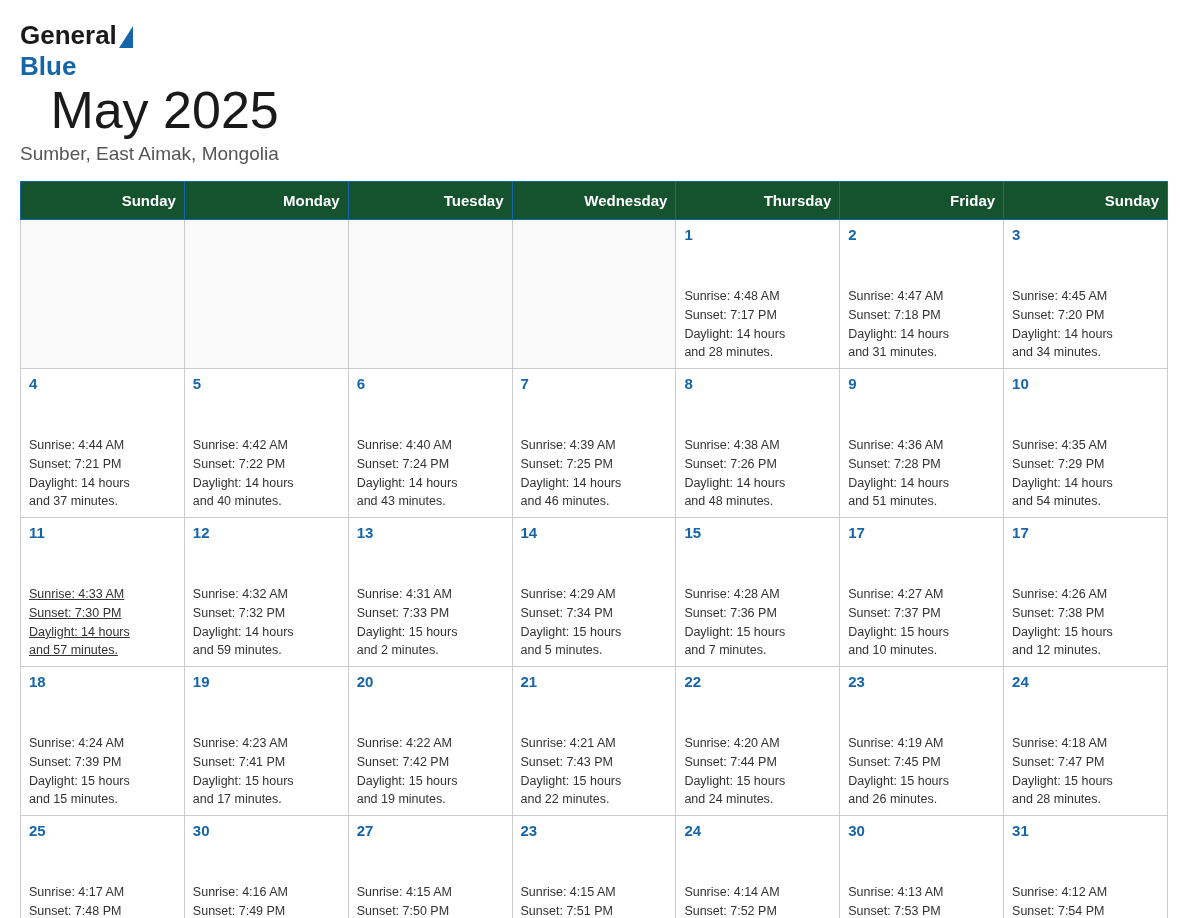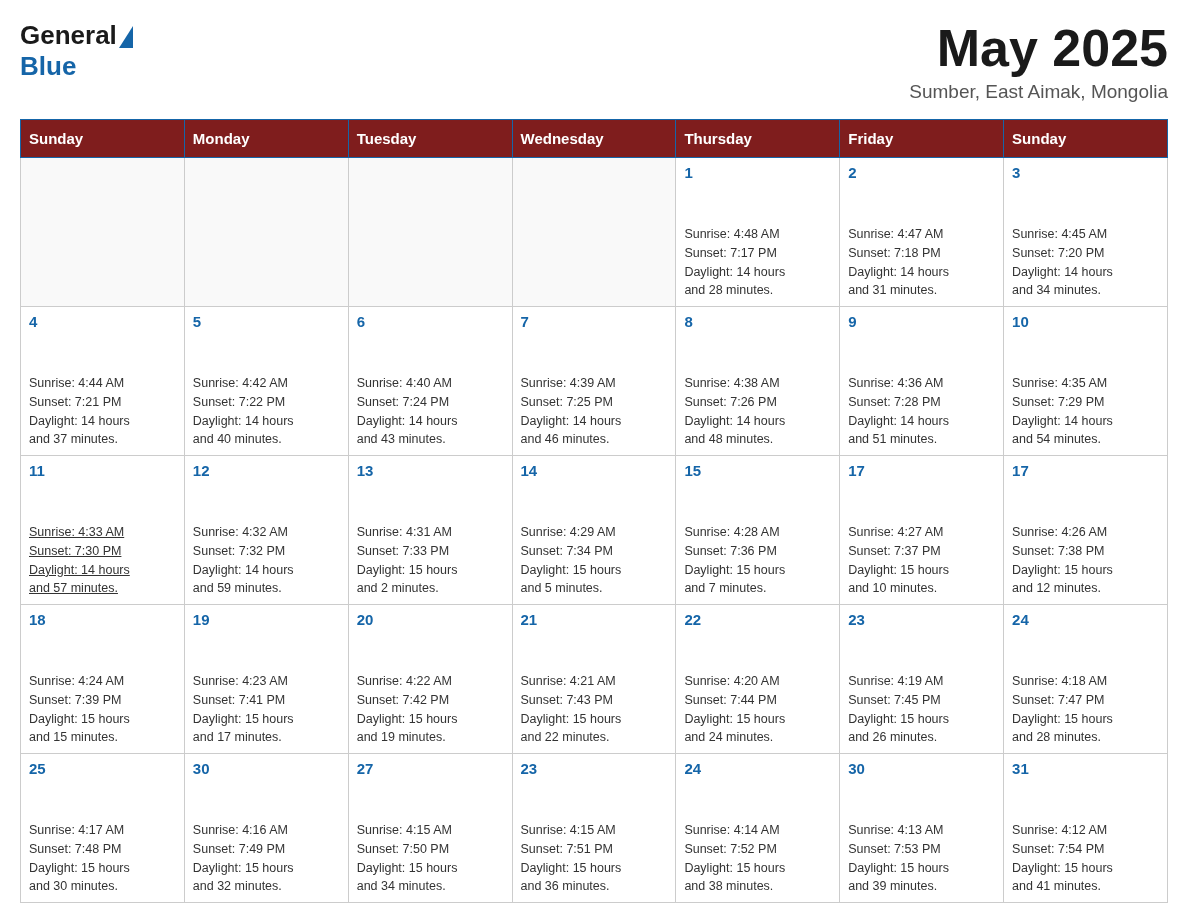--- a/index.html
+++ b/index.html
@@ -8,20 +8,21 @@
       background: #fff;
       padding: 20px;
       width: 1188px;
       min-height: 918px;
     }
     .header {
       display: flex;
       justify-content: space-between;
       align-items: flex-start;
       margin-bottom: 16px;
+      flex-direction: column;
     }
     .logo {
       display: flex;
       flex-direction: column;
       align-items: flex-start;
     }
     .logo-top {
       display: flex;
       align-items: center;
     }
@@ -36,41 +37,41 @@
       border-left: 14px solid transparent;
       border-bottom: 22px solid #1565a8;
       margin-left: 2px;
       margin-top: 2px;
     }
     .title-section {
       text-align: right;
     }
     .month-year {
       font-size: 52px;
-      font-weight: bold;
+      font-weight: normal;
       color: #1a1a1a;
       line-height: 1.1;
     }
     .location {
       font-size: 19px;
       color: #555;
       margin-top: 4px;
     }
     .calendar {
       width: 100%;
       border-collapse: collapse;
       border: 1px solid #bbb;
     }
     .calendar th {
-      background-color: #7f1d1d;
+      background-color: #14532d;
       color: #fff;
       padding: 10px 8px;
       font-size: 15px;
       font-weight: bold;
-      text-align: left;
+      text-align: right;
       border: 1px solid #1565a8;
     }
     .calendar td {
       width: calc(100% / 7);
       vertical-align: top;
       padding: 6px 8px;
       border: 1px solid #ccc;
       min-height: 110px;
       height: 110px;
       font-size: 13px;

